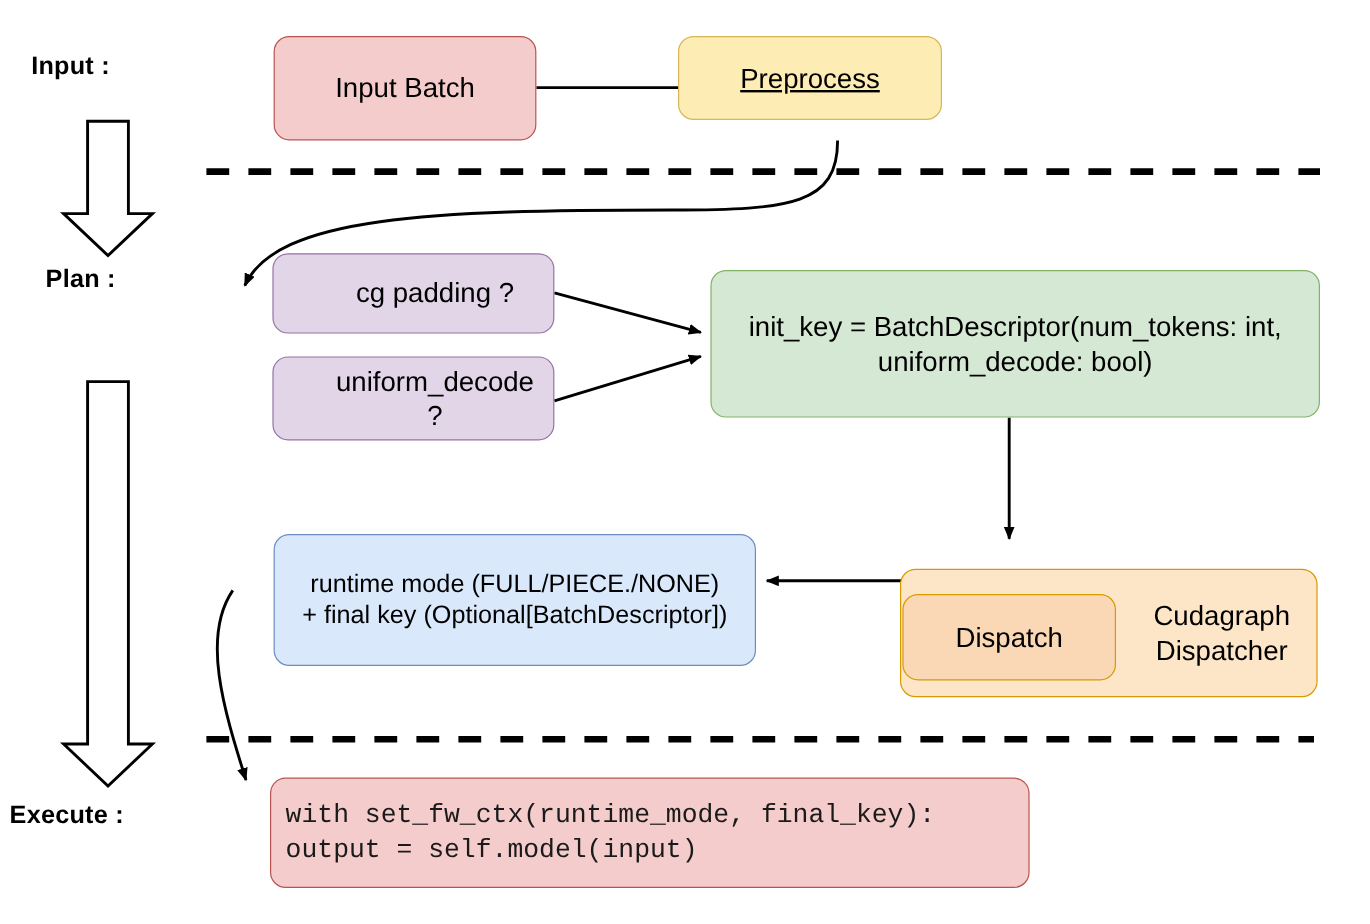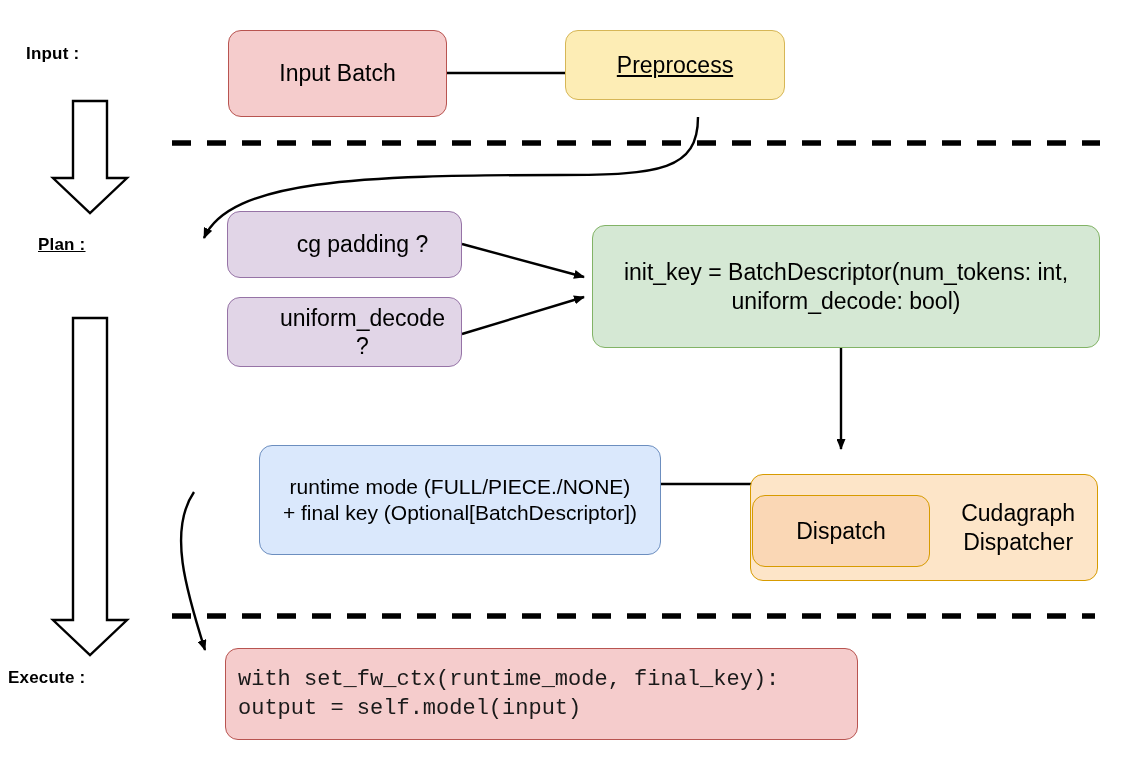--- a/index.html
+++ b/index.html
@@ -4,21 +4,21 @@
 <style>
   html,body{margin:0;padding:0;background:#ffffff;}
   body{width:1142px;height:770px;overflow:hidden;font-family:"Liberation Sans",sans-serif;}
   #stage{position:relative;width:1142px;height:770px;background:#fff;}
   svg#wires{position:absolute;left:0;top:0;width:1142px;height:770px;pointer-events:none;}
 
   .stage-label{
     position:absolute;
     font-family:"Liberation Sans",sans-serif;
     font-weight:bold;
-    font-size:17px;
+    font-size:21px;
     color:#000;
     white-space:nowrap;
     letter-spacing:.2px;
   }
 
   .node{
     position:absolute;
     box-sizing:border-box;
     display:flex;
     align-items:center;
@@ -81,21 +81,21 @@
     <line x1="172" y1="143" x2="1100" y2="143" stroke="#000" stroke-width="5.5" stroke-dasharray="19 16" stroke-linecap="butt"></line>
 
     <line x1="172" y1="616" x2="1095" y2="616" stroke="#000" stroke-width="5.5" stroke-dasharray="19 16" stroke-linecap="butt"></line>
 
     <polygon points="73,101 107,101 107,178 127,178 90,213 53,178 73,178" fill="#fff" stroke="#000" stroke-width="2.4" stroke-linejoin="miter"></polygon>
 
     <polygon points="73,318 107,318 107,620 127,620 90,655 53,620 73,620" fill="#fff" stroke="#000" stroke-width="2.4" stroke-linejoin="miter"></polygon>
   </svg>
 
   <div class="stage-label" style="left:26px;top:44px;">Input :</div>
-  <div class="stage-label" style="left:38px;top:235px;text-decoration:underline;">Plan :</div>
+  <div class="stage-label" style="left:38px;top:221px;">Plan :</div>
   <div class="stage-label" style="left:8px;top:668px;">Execute :</div>
 
   <div class="node n-red" style="left:228px;top:30px;width:219px;height:87px;">
     <span class="txt">Input Batch</span>
   </div>
 
   <div class="node n-yellow" style="left:565px;top:30px;width:220px;height:70px;text-decoration:underline;">
     <span class="txt">Preprocess</span>
   </div>
 
@@ -114,21 +114,21 @@
 
   <div class="node n-orange-outer" style="left:750px;top:450px;width:348px;height:107px;justify-content:flex-end;padding-right:22px;margin-top:24px;">
     <span class="txt">Cudagraph
 Dispatcher</span>
   </div>
 
   <div class="node n-orange-inner" style="left:752px;top:451px;width:178px;height:72px;margin-top:44px;">
     <span class="txt">Dispatch</span>
   </div>
 
-  <div class="node n-blue" style="left:228px;top:445px;width:402px;height:110px;font-size:21px;margin-left:31px;">
+  <div class="node n-blue" style="left:228px;top:445px;width:402px;height:110px;font-size:21px;">
     <span class="txt">runtime mode (FULL/PIECE./NONE)
 + final key (Optional[BatchDescriptor])</span>
   </div>
 
   <div class="node n-red codebox" style="left:225px;top:648px;width:633px;height:92px;">
     <span class="txt code">with set_fw_ctx(runtime_mode, final_key):
     output = self.model(input)</span>
   </div>
 
 </div>

